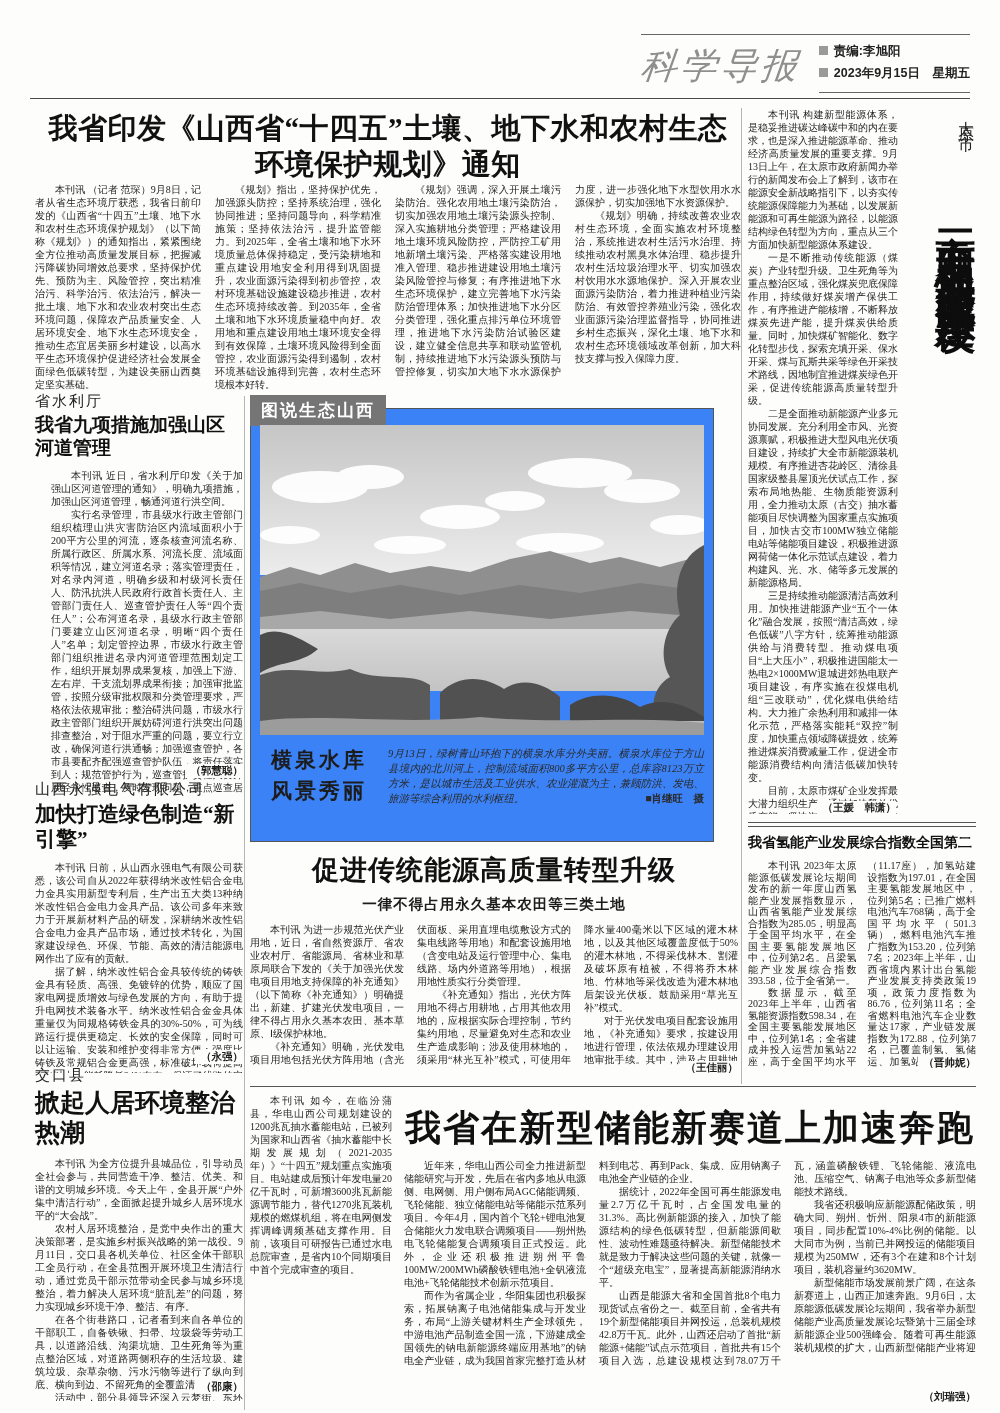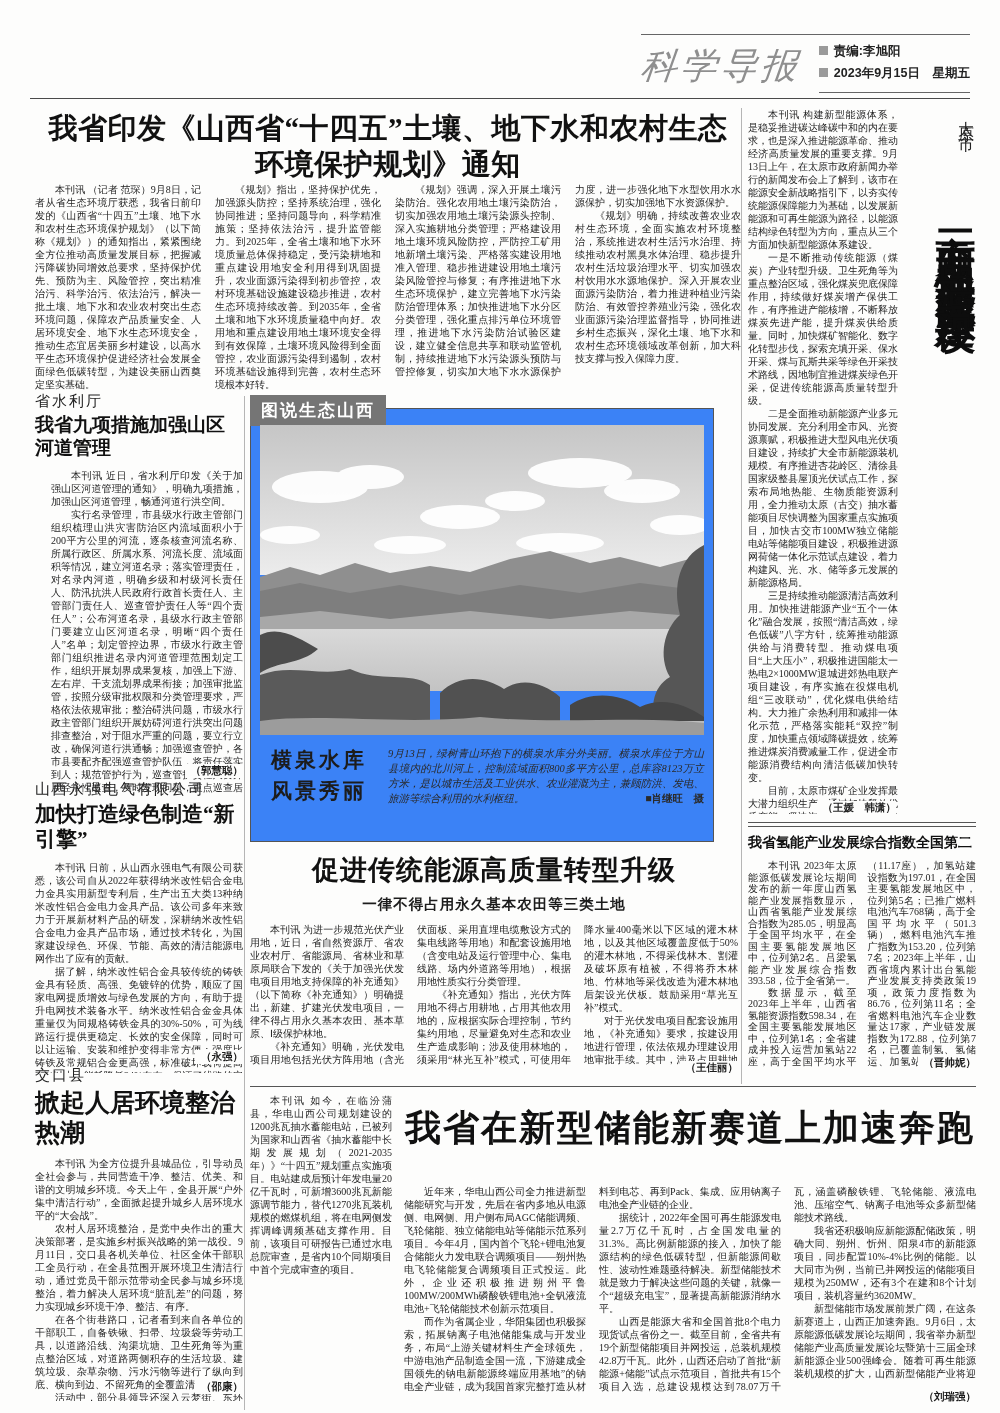--- a/index.html
+++ b/index.html
@@ -58,21 +58,21 @@
   .ty-h1{font-size:40px;font-weight:bold;line-height:1.05;letter-spacing:6px;font-family:"Liberation Serif",serif;color:#0d0d0d;}
   .dbl-line{position:absolute;top:822px;left:748px;width:228px;height:3px;border-top:1px solid #555;border-bottom:1px solid #555;}
   .hydrogen{position:absolute;top:834px;left:748px;width:228px;}
   .hydrogen h2{font-size:14px;margin:0 0 8px 0;letter-spacing:0;white-space:nowrap;}
   .hyd-cols{column-count:2;column-gap:11px;height:216px;overflow:hidden;font-size:10px;line-height:11.5px;}
   
   .bot-line{position:absolute;top:1086px;left:250px;width:726px;border-top:1px solid #555;}
   .storage{position:absolute;top:1094px;left:250px;width:726px;height:312px;display:flex;}
   .st-lede{width:142px;height:312px;overflow:hidden;margin-right:12px;}
   .st-right{flex:1;display:flex;flex-direction:column;}
-  .st-right h2{font-size:36px;text-align:center;margin:10px 0 32px 0;letter-spacing:2px;}
+  .st-right h2{font-size:36px;text-align:center;margin:10px 0 6px 0;letter-spacing:2px;}
   .st-cols{column-count:3;column-gap:13px;height:216px;overflow:hidden;}
   
   .vrule{position:absolute;width:1px;background:#b5b5b5;}
 </style>
 </head>
 <body>
 
 <div class="hdr">
   <div class="hdr-right">
     <span class="masthead">科学导报</span>

